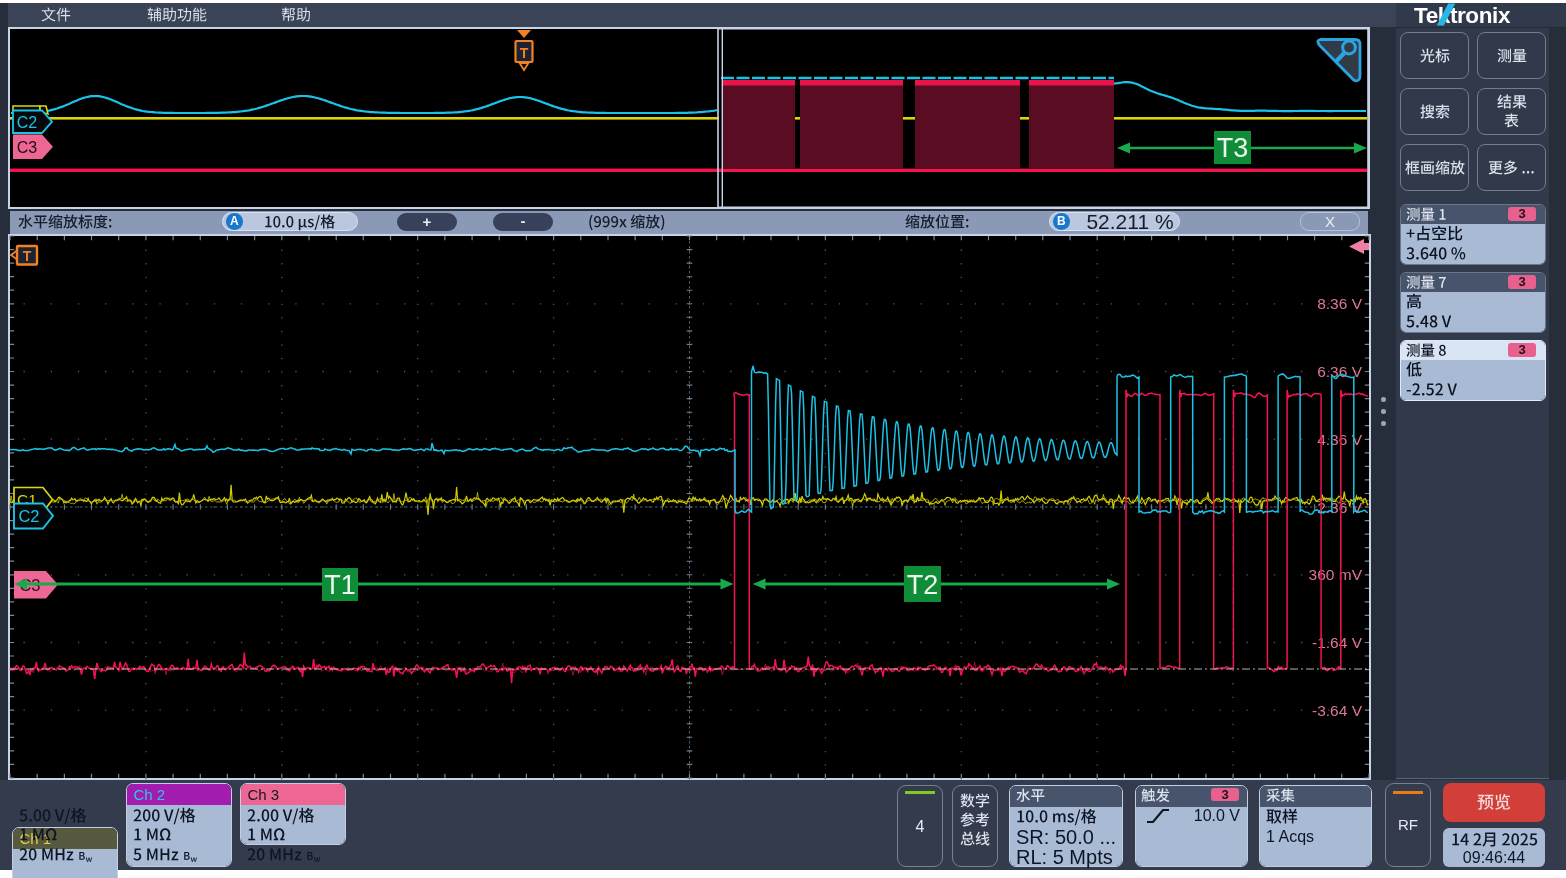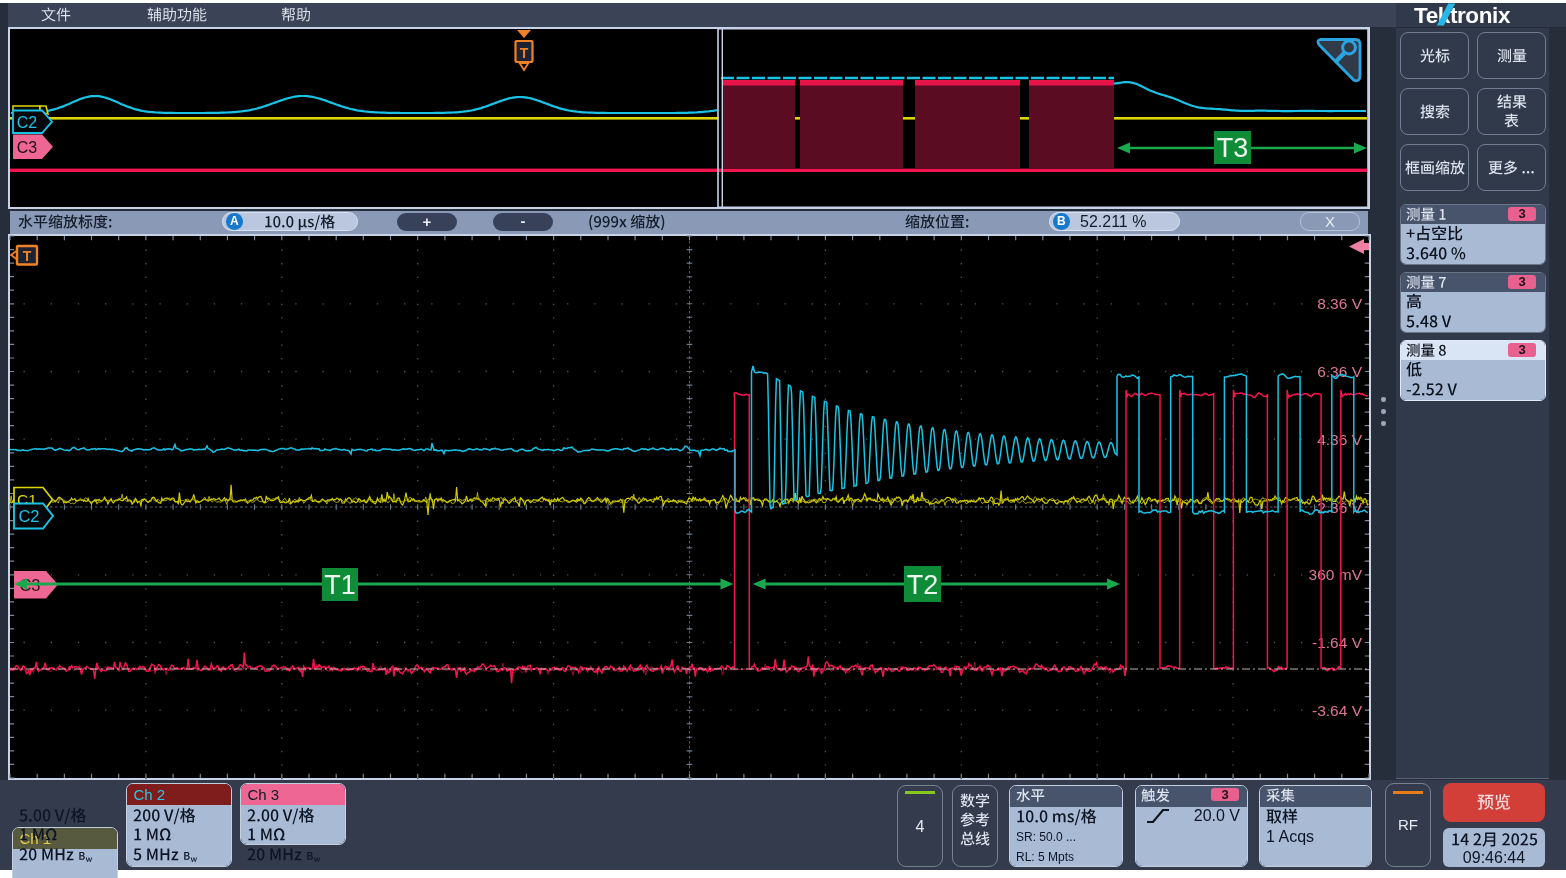--- a/index.html
+++ b/index.html
@@ -112,21 +112,21 @@
   </svg>
 <svg style="position:absolute;left:905px;top:210.7px" width="64.5" height="21.0" viewBox="0 0 64.5 21.0" fill="#141d2c">
     <path transform="translate(0.0,16.2) scale(0.015000,-0.015000)" d="M39 60 61 -30C147 4 256 47 360 89L343 167C231 126 116 84 39 60ZM468 611C443 509 389 380 319 298V327L187 298C251 383 313 485 364 584L291 628C276 593 258 557 239 523L147 515C202 600 256 705 296 806L212 843C176 724 109 596 89 563C68 529 51 507 32 502C43 479 57 437 62 419C76 426 99 431 193 442C158 384 127 338 112 320C83 284 62 259 41 255C51 234 64 193 68 177C87 189 120 201 321 252L319 290C333 274 353 247 363 230C382 251 401 275 418 301V-83H497V447C518 495 536 544 550 591ZM567 403V-82H647V-39H844V-77H928V403H759L783 491H942V568H554V491H691C686 462 680 431 674 403ZM585 822C597 801 610 774 621 750H369V578H455V671H865V592H955V750H718C705 780 685 819 666 849ZM647 148H844V36H647ZM647 223V327H844V223Z"></path>
     <path transform="translate(15.0,16.2) scale(0.015000,-0.015000)" d="M200 825C218 782 239 724 248 687L335 714C325 749 303 804 283 847ZM603 845C575 676 524 513 444 408L445 440C446 452 446 480 446 480H241V598H485V686H42V598H151V396C151 260 137 108 20 -20C44 -36 74 -61 90 -81C221 59 241 230 241 394H355C350 136 343 44 328 22C320 11 312 8 298 8C282 8 249 8 212 12C225 -12 234 -49 236 -75C278 -77 319 -77 344 -73C372 -69 390 -61 407 -36C432 -2 438 104 444 393C465 374 496 342 509 325C533 356 555 392 575 431C597 340 626 257 662 184C606 104 531 42 432 -4C450 -23 477 -66 486 -87C580 -38 654 23 713 98C765 22 829 -38 911 -81C925 -55 955 -18 976 1C890 41 823 103 770 183C829 289 867 417 892 572H966V660H662C677 715 689 771 700 829ZM634 572H798C781 459 755 362 717 279C678 364 651 460 632 564Z"></path>
     <path transform="translate(30.0,16.2) scale(0.015000,-0.015000)" d="M366 668V576H917V668ZM429 509C458 372 485 191 493 86L587 113C576 215 546 392 515 528ZM562 832C581 782 601 715 609 673L703 700C693 742 671 805 652 855ZM326 48V-43H955V48H765C800 178 840 365 866 518L767 534C751 386 713 181 676 48ZM274 840C220 692 130 546 34 451C51 429 78 378 87 355C115 385 143 419 170 455V-83H265V604C303 671 336 743 363 813Z"></path>
     <path transform="translate(45.0,16.2) scale(0.015000,-0.015000)" d="M657 742H802V666H657ZM428 742H570V666H428ZM202 742H341V666H202ZM181 427V13H54V-56H949V13H817V427H509L520 478H923V549H534L542 600H898V807H112V600H445L439 549H67V478H429L420 427ZM270 13V64H724V13ZM270 267H724V218H270ZM270 319V367H724V319ZM270 167H724V116H270Z"></path>
     <path transform="translate(60.0,16.2) scale(0.015000,-0.015000)" d="M149 380C193 380 227 413 227 460C227 508 193 542 149 542C106 542 72 508 72 460C72 413 106 380 149 380ZM149 -14C193 -14 227 21 227 68C227 115 193 149 149 149C106 149 72 115 72 68C72 21 106 -14 149 -14Z"></path>
   </svg>
 <div class="abs" style="left:1049px;top:211.5px;width:131px;height:19.5px;background:#bac7de;border-radius:10px;border:1px solid #d8e2f0"></div>
 <div class="abs" style="left:1053px;top:213px;width:16.5px;height:16.5px;background:#1878cc;border-radius:50%;color:#fff;font-size:12px;font-weight:bold;text-align:center;line-height:16.5px">B</div>
-<div class="abs" style="left:1080px;top:212px;width:100px;color:#141d2c;font-size:16px;line-height:19px">52.211 %</div>
+<div class="abs" style="left:1080px;top:212px;width:100px;text-align:center;color:#141d2c;font-size:21px;line-height:19px">52.211 %</div>
 <div class="abs" style="left:1300px;top:211.5px;width:60px;height:19.5px;border:1px solid #b6c2d6;border-radius:9px;color:#e8edf5;font-size:15px;text-align:center;line-height:18px">X</div>
 <svg class="abs" style="left:8px;top:234px" width="1363" height="546" viewBox="8 234 1363 546">
     <rect x="9" y="235" width="1361" height="544" fill="#000" stroke="#c7d3e7" stroke-width="2"></rect>
     <path d="M23.5 303.8h1.3M50.7 303.8h1.3M77.9 303.8h1.3M105.0 303.8h1.3M132.2 303.8h1.3M159.4 303.8h1.3M186.6 303.8h1.3M213.8 303.8h1.3M240.9 303.8h1.3M268.1 303.8h1.3M295.3 303.8h1.3M322.5 303.8h1.3M349.7 303.8h1.3M376.8 303.8h1.3M404.0 303.8h1.3M431.2 303.8h1.3M458.4 303.8h1.3M485.6 303.8h1.3M512.7 303.8h1.3M539.9 303.8h1.3M567.1 303.8h1.3M594.3 303.8h1.3M621.5 303.8h1.3M648.6 303.8h1.3M675.8 303.8h1.3M703.0 303.8h1.3M730.2 303.8h1.3M757.4 303.8h1.3M784.5 303.8h1.3M811.7 303.8h1.3M838.9 303.8h1.3M866.1 303.8h1.3M893.3 303.8h1.3M920.4 303.8h1.3M947.6 303.8h1.3M974.8 303.8h1.3M1002.0 303.8h1.3M1029.2 303.8h1.3M1056.3 303.8h1.3M1083.5 303.8h1.3M1110.7 303.8h1.3M1137.9 303.8h1.3M1165.1 303.8h1.3M1192.2 303.8h1.3M1219.4 303.8h1.3M1246.6 303.8h1.3M1273.8 303.8h1.3M1301.0 303.8h1.3M1328.1 303.8h1.3M1355.3 303.8h1.3M23.5 371.5h1.3M50.7 371.5h1.3M77.9 371.5h1.3M105.0 371.5h1.3M132.2 371.5h1.3M159.4 371.5h1.3M186.6 371.5h1.3M213.8 371.5h1.3M240.9 371.5h1.3M268.1 371.5h1.3M295.3 371.5h1.3M322.5 371.5h1.3M349.7 371.5h1.3M376.8 371.5h1.3M404.0 371.5h1.3M431.2 371.5h1.3M458.4 371.5h1.3M485.6 371.5h1.3M512.7 371.5h1.3M539.9 371.5h1.3M567.1 371.5h1.3M594.3 371.5h1.3M621.5 371.5h1.3M648.6 371.5h1.3M675.8 371.5h1.3M703.0 371.5h1.3M730.2 371.5h1.3M757.4 371.5h1.3M784.5 371.5h1.3M811.7 371.5h1.3M838.9 371.5h1.3M866.1 371.5h1.3M893.3 371.5h1.3M920.4 371.5h1.3M947.6 371.5h1.3M974.8 371.5h1.3M1002.0 371.5h1.3M1029.2 371.5h1.3M1056.3 371.5h1.3M1083.5 371.5h1.3M1110.7 371.5h1.3M1137.9 371.5h1.3M1165.1 371.5h1.3M1192.2 371.5h1.3M1219.4 371.5h1.3M1246.6 371.5h1.3M1273.8 371.5h1.3M1301.0 371.5h1.3M1328.1 371.5h1.3M1355.3 371.5h1.3M23.5 439.2h1.3M50.7 439.2h1.3M77.9 439.2h1.3M105.0 439.2h1.3M132.2 439.2h1.3M159.4 439.2h1.3M186.6 439.2h1.3M213.8 439.2h1.3M240.9 439.2h1.3M268.1 439.2h1.3M295.3 439.2h1.3M322.5 439.2h1.3M349.7 439.2h1.3M376.8 439.2h1.3M404.0 439.2h1.3M431.2 439.2h1.3M458.4 439.2h1.3M485.6 439.2h1.3M512.7 439.2h1.3M539.9 439.2h1.3M567.1 439.2h1.3M594.3 439.2h1.3M621.5 439.2h1.3M648.6 439.2h1.3M675.8 439.2h1.3M703.0 439.2h1.3M730.2 439.2h1.3M757.4 439.2h1.3M784.5 439.2h1.3M811.7 439.2h1.3M838.9 439.2h1.3M866.1 439.2h1.3M893.3 439.2h1.3M920.4 439.2h1.3M947.6 439.2h1.3M974.8 439.2h1.3M1002.0 439.2h1.3M1029.2 439.2h1.3M1056.3 439.2h1.3M1083.5 439.2h1.3M1110.7 439.2h1.3M1137.9 439.2h1.3M1165.1 439.2h1.3M1192.2 439.2h1.3M1219.4 439.2h1.3M1246.6 439.2h1.3M1273.8 439.2h1.3M1301.0 439.2h1.3M1328.1 439.2h1.3M1355.3 439.2h1.3M23.5 507.0h1.3M50.7 507.0h1.3M77.9 507.0h1.3M105.0 507.0h1.3M132.2 507.0h1.3M159.4 507.0h1.3M186.6 507.0h1.3M213.8 507.0h1.3M240.9 507.0h1.3M268.1 507.0h1.3M295.3 507.0h1.3M322.5 507.0h1.3M349.7 507.0h1.3M376.8 507.0h1.3M404.0 507.0h1.3M431.2 507.0h1.3M458.4 507.0h1.3M485.6 507.0h1.3M512.7 507.0h1.3M539.9 507.0h1.3M567.1 507.0h1.3M594.3 507.0h1.3M621.5 507.0h1.3M648.6 507.0h1.3M675.8 507.0h1.3M703.0 507.0h1.3M730.2 507.0h1.3M757.4 507.0h1.3M784.5 507.0h1.3M811.7 507.0h1.3M838.9 507.0h1.3M866.1 507.0h1.3M893.3 507.0h1.3M920.4 507.0h1.3M947.6 507.0h1.3M974.8 507.0h1.3M1002.0 507.0h1.3M1029.2 507.0h1.3M1056.3 507.0h1.3M1083.5 507.0h1.3M1110.7 507.0h1.3M1137.9 507.0h1.3M1165.1 507.0h1.3M1192.2 507.0h1.3M1219.4 507.0h1.3M1246.6 507.0h1.3M1273.8 507.0h1.3M1301.0 507.0h1.3M1328.1 507.0h1.3M1355.3 507.0h1.3M23.5 574.8h1.3M50.7 574.8h1.3M77.9 574.8h1.3M105.0 574.8h1.3M132.2 574.8h1.3M159.4 574.8h1.3M186.6 574.8h1.3M213.8 574.8h1.3M240.9 574.8h1.3M268.1 574.8h1.3M295.3 574.8h1.3M322.5 574.8h1.3M349.7 574.8h1.3M376.8 574.8h1.3M404.0 574.8h1.3M431.2 574.8h1.3M458.4 574.8h1.3M485.6 574.8h1.3M512.7 574.8h1.3M539.9 574.8h1.3M567.1 574.8h1.3M594.3 574.8h1.3M621.5 574.8h1.3M648.6 574.8h1.3M675.8 574.8h1.3M703.0 574.8h1.3M730.2 574.8h1.3M757.4 574.8h1.3M784.5 574.8h1.3M811.7 574.8h1.3M838.9 574.8h1.3M866.1 574.8h1.3M893.3 574.8h1.3M920.4 574.8h1.3M947.6 574.8h1.3M974.8 574.8h1.3M1002.0 574.8h1.3M1029.2 574.8h1.3M1056.3 574.8h1.3M1083.5 574.8h1.3M1110.7 574.8h1.3M1137.9 574.8h1.3M1165.1 574.8h1.3M1192.2 574.8h1.3M1219.4 574.8h1.3M1246.6 574.8h1.3M1273.8 574.8h1.3M1301.0 574.8h1.3M1328.1 574.8h1.3M1355.3 574.8h1.3M23.5 642.5h1.3M50.7 642.5h1.3M77.9 642.5h1.3M105.0 642.5h1.3M132.2 642.5h1.3M159.4 642.5h1.3M186.6 642.5h1.3M213.8 642.5h1.3M240.9 642.5h1.3M268.1 642.5h1.3M295.3 642.5h1.3M322.5 642.5h1.3M349.7 642.5h1.3M376.8 642.5h1.3M404.0 642.5h1.3M431.2 642.5h1.3M458.4 642.5h1.3M485.6 642.5h1.3M512.7 642.5h1.3M539.9 642.5h1.3M567.1 642.5h1.3M594.3 642.5h1.3M621.5 642.5h1.3M648.6 642.5h1.3M675.8 642.5h1.3M703.0 642.5h1.3M730.2 642.5h1.3M757.4 642.5h1.3M784.5 642.5h1.3M811.7 642.5h1.3M838.9 642.5h1.3M866.1 642.5h1.3M893.3 642.5h1.3M920.4 642.5h1.3M947.6 642.5h1.3M974.8 642.5h1.3M1002.0 642.5h1.3M1029.2 642.5h1.3M1056.3 642.5h1.3M1083.5 642.5h1.3M1110.7 642.5h1.3M1137.9 642.5h1.3M1165.1 642.5h1.3M1192.2 642.5h1.3M1219.4 642.5h1.3M1246.6 642.5h1.3M1273.8 642.5h1.3M1301.0 642.5h1.3M1328.1 642.5h1.3M1355.3 642.5h1.3M23.5 710.2h1.3M50.7 710.2h1.3M77.9 710.2h1.3M105.0 710.2h1.3M132.2 710.2h1.3M159.4 710.2h1.3M186.6 710.2h1.3M213.8 710.2h1.3M240.9 710.2h1.3M268.1 710.2h1.3M295.3 710.2h1.3M322.5 710.2h1.3M349.7 710.2h1.3M376.8 710.2h1.3M404.0 710.2h1.3M431.2 710.2h1.3M458.4 710.2h1.3M485.6 710.2h1.3M512.7 710.2h1.3M539.9 710.2h1.3M567.1 710.2h1.3M594.3 710.2h1.3M621.5 710.2h1.3M648.6 710.2h1.3M675.8 710.2h1.3M703.0 710.2h1.3M730.2 710.2h1.3M757.4 710.2h1.3M784.5 710.2h1.3M811.7 710.2h1.3M838.9 710.2h1.3M866.1 710.2h1.3M893.3 710.2h1.3M920.4 710.2h1.3M947.6 710.2h1.3M974.8 710.2h1.3M1002.0 710.2h1.3M1029.2 710.2h1.3M1056.3 710.2h1.3M1083.5 710.2h1.3M1110.7 710.2h1.3M1137.9 710.2h1.3M1165.1 710.2h1.3M1192.2 710.2h1.3M1219.4 710.2h1.3M1246.6 710.2h1.3M1273.8 710.2h1.3M1301.0 710.2h1.3M1328.1 710.2h1.3M1355.3 710.2h1.3" stroke="#4a5764" stroke-width="1.3" fill="none"></path>
     <path d="M145.9 249.6v1.3M145.9 263.1v1.3M145.9 276.7v1.3M145.9 290.2v1.3M145.9 303.8v1.3M145.9 317.3v1.3M145.9 330.9v1.3M145.9 344.4v1.3M145.9 358.0v1.3M145.9 371.5v1.3M145.9 385.1v1.3M145.9 398.6v1.3M145.9 412.2v1.3M145.9 425.7v1.3M145.9 439.3v1.3M145.9 452.8v1.3M145.9 466.4v1.3M145.9 479.9v1.3M145.9 493.5v1.3M145.9 507.0v1.3M145.9 520.6v1.3M145.9 534.1v1.3M145.9 547.7v1.3M145.9 561.2v1.3M145.9 574.8v1.3M145.9 588.3v1.3M145.9 601.8v1.3M145.9 615.4v1.3M145.9 628.9v1.3M145.9 642.5v1.3M145.9 656.0v1.3M145.9 669.6v1.3M145.9 683.1v1.3M145.9 696.7v1.3M145.9 710.2v1.3M145.9 723.8v1.3M145.9 737.3v1.3M145.9 750.9v1.3M145.9 764.4v1.3M145.9 778.0v1.3M281.8 249.6v1.3M281.8 263.1v1.3M281.8 276.7v1.3M281.8 290.2v1.3M281.8 303.8v1.3M281.8 317.3v1.3M281.8 330.9v1.3M281.8 344.4v1.3M281.8 358.0v1.3M281.8 371.5v1.3M281.8 385.1v1.3M281.8 398.6v1.3M281.8 412.2v1.3M281.8 425.7v1.3M281.8 439.3v1.3M281.8 452.8v1.3M281.8 466.4v1.3M281.8 479.9v1.3M281.8 493.5v1.3M281.8 507.0v1.3M281.8 520.6v1.3M281.8 534.1v1.3M281.8 547.7v1.3M281.8 561.2v1.3M281.8 574.8v1.3M281.8 588.3v1.3M281.8 601.8v1.3M281.8 615.4v1.3M281.8 628.9v1.3M281.8 642.5v1.3M281.8 656.0v1.3M281.8 669.6v1.3M281.8 683.1v1.3M281.8 696.7v1.3M281.8 710.2v1.3M281.8 723.8v1.3M281.8 737.3v1.3M281.8 750.9v1.3M281.8 764.4v1.3M281.8 778.0v1.3M417.7 249.6v1.3M417.7 263.1v1.3M417.7 276.7v1.3M417.7 290.2v1.3M417.7 303.8v1.3M417.7 317.3v1.3M417.7 330.9v1.3M417.7 344.4v1.3M417.7 358.0v1.3M417.7 371.5v1.3M417.7 385.1v1.3M417.7 398.6v1.3M417.7 412.2v1.3M417.7 425.7v1.3M417.7 439.3v1.3M417.7 452.8v1.3M417.7 466.4v1.3M417.7 479.9v1.3M417.7 493.5v1.3M417.7 507.0v1.3M417.7 520.6v1.3M417.7 534.1v1.3M417.7 547.7v1.3M417.7 561.2v1.3M417.7 574.8v1.3M417.7 588.3v1.3M417.7 601.8v1.3M417.7 615.4v1.3M417.7 628.9v1.3M417.7 642.5v1.3M417.7 656.0v1.3M417.7 669.6v1.3M417.7 683.1v1.3M417.7 696.7v1.3M417.7 710.2v1.3M417.7 723.8v1.3M417.7 737.3v1.3M417.7 750.9v1.3M417.7 764.4v1.3M417.7 778.0v1.3M553.6 249.6v1.3M553.6 263.1v1.3M553.6 276.7v1.3M553.6 290.2v1.3M553.6 303.8v1.3M553.6 317.3v1.3M553.6 330.9v1.3M553.6 344.4v1.3M553.6 358.0v1.3M553.6 371.5v1.3M553.6 385.1v1.3M553.6 398.6v1.3M553.6 412.2v1.3M553.6 425.7v1.3M553.6 439.3v1.3M553.6 452.8v1.3M553.6 466.4v1.3M553.6 479.9v1.3M553.6 493.5v1.3M553.6 507.0v1.3M553.6 520.6v1.3M553.6 534.1v1.3M553.6 547.7v1.3M553.6 561.2v1.3M553.6 574.8v1.3M553.6 588.3v1.3M553.6 601.8v1.3M553.6 615.4v1.3M553.6 628.9v1.3M553.6 642.5v1.3M553.6 656.0v1.3M553.6 669.6v1.3M553.6 683.1v1.3M553.6 696.7v1.3M553.6 710.2v1.3M553.6 723.8v1.3M553.6 737.3v1.3M553.6 750.9v1.3M553.6 764.4v1.3M553.6 778.0v1.3M689.5 249.6v1.3M689.5 263.1v1.3M689.5 276.7v1.3M689.5 290.2v1.3M689.5 303.8v1.3M689.5 317.3v1.3M689.5 330.9v1.3M689.5 344.4v1.3M689.5 358.0v1.3M689.5 371.5v1.3M689.5 385.1v1.3M689.5 398.6v1.3M689.5 412.2v1.3M689.5 425.7v1.3M689.5 439.3v1.3M689.5 452.8v1.3M689.5 466.4v1.3M689.5 479.9v1.3M689.5 493.5v1.3M689.5 507.0v1.3M689.5 520.6v1.3M689.5 534.1v1.3M689.5 547.7v1.3M689.5 561.2v1.3M689.5 574.8v1.3M689.5 588.3v1.3M689.5 601.8v1.3M689.5 615.4v1.3M689.5 628.9v1.3M689.5 642.5v1.3M689.5 656.0v1.3M689.5 669.6v1.3M689.5 683.1v1.3M689.5 696.7v1.3M689.5 710.2v1.3M689.5 723.8v1.3M689.5 737.3v1.3M689.5 750.9v1.3M689.5 764.4v1.3M689.5 778.0v1.3M825.4 249.6v1.3M825.4 263.1v1.3M825.4 276.7v1.3M825.4 290.2v1.3M825.4 303.8v1.3M825.4 317.3v1.3M825.4 330.9v1.3M825.4 344.4v1.3M825.4 358.0v1.3M825.4 371.5v1.3M825.4 385.1v1.3M825.4 398.6v1.3M825.4 412.2v1.3M825.4 425.7v1.3M825.4 439.3v1.3M825.4 452.8v1.3M825.4 466.4v1.3M825.4 479.9v1.3M825.4 493.5v1.3M825.4 507.0v1.3M825.4 520.6v1.3M825.4 534.1v1.3M825.4 547.7v1.3M825.4 561.2v1.3M825.4 574.8v1.3M825.4 588.3v1.3M825.4 601.8v1.3M825.4 615.4v1.3M825.4 628.9v1.3M825.4 642.5v1.3M825.4 656.0v1.3M825.4 669.6v1.3M825.4 683.1v1.3M825.4 696.7v1.3M825.4 710.2v1.3M825.4 723.8v1.3M825.4 737.3v1.3M825.4 750.9v1.3M825.4 764.4v1.3M825.4 778.0v1.3M961.3 249.6v1.3M961.3 263.1v1.3M961.3 276.7v1.3M961.3 290.2v1.3M961.3 303.8v1.3M961.3 317.3v1.3M961.3 330.9v1.3M961.3 344.4v1.3M961.3 358.0v1.3M961.3 371.5v1.3M961.3 385.1v1.3M961.3 398.6v1.3M961.3 412.2v1.3M961.3 425.7v1.3M961.3 439.3v1.3M961.3 452.8v1.3M961.3 466.4v1.3M961.3 479.9v1.3M961.3 493.5v1.3M961.3 507.0v1.3M961.3 520.6v1.3M961.3 534.1v1.3M961.3 547.7v1.3M961.3 561.2v1.3M961.3 574.8v1.3M961.3 588.3v1.3M961.3 601.8v1.3M961.3 615.4v1.3M961.3 628.9v1.3M961.3 642.5v1.3M961.3 656.0v1.3M961.3 669.6v1.3M961.3 683.1v1.3M961.3 696.7v1.3M961.3 710.2v1.3M961.3 723.8v1.3M961.3 737.3v1.3M961.3 750.9v1.3M961.3 764.4v1.3M961.3 778.0v1.3M1097.2 249.6v1.3M1097.2 263.1v1.3M1097.2 276.7v1.3M1097.2 290.2v1.3M1097.2 303.8v1.3M1097.2 317.3v1.3M1097.2 330.9v1.3M1097.2 344.4v1.3M1097.2 358.0v1.3M1097.2 371.5v1.3M1097.2 385.1v1.3M1097.2 398.6v1.3M1097.2 412.2v1.3M1097.2 425.7v1.3M1097.2 439.3v1.3M1097.2 452.8v1.3M1097.2 466.4v1.3M1097.2 479.9v1.3M1097.2 493.5v1.3M1097.2 507.0v1.3M1097.2 520.6v1.3M1097.2 534.1v1.3M1097.2 547.7v1.3M1097.2 561.2v1.3M1097.2 574.8v1.3M1097.2 588.3v1.3M1097.2 601.8v1.3M1097.2 615.4v1.3M1097.2 628.9v1.3M1097.2 642.5v1.3M1097.2 656.0v1.3M1097.2 669.6v1.3M1097.2 683.1v1.3M1097.2 696.7v1.3M1097.2 710.2v1.3M1097.2 723.8v1.3M1097.2 737.3v1.3M1097.2 750.9v1.3M1097.2 764.4v1.3M1097.2 778.0v1.3M1233.1 249.6v1.3M1233.1 263.1v1.3M1233.1 276.7v1.3M1233.1 290.2v1.3M1233.1 303.8v1.3M1233.1 317.3v1.3M1233.1 330.9v1.3M1233.1 344.4v1.3M1233.1 358.0v1.3M1233.1 371.5v1.3M1233.1 385.1v1.3M1233.1 398.6v1.3M1233.1 412.2v1.3M1233.1 425.7v1.3M1233.1 439.3v1.3M1233.1 452.8v1.3M1233.1 466.4v1.3M1233.1 479.9v1.3M1233.1 493.5v1.3M1233.1 507.0v1.3M1233.1 520.6v1.3M1233.1 534.1v1.3M1233.1 547.7v1.3M1233.1 561.2v1.3M1233.1 574.8v1.3M1233.1 588.3v1.3M1233.1 601.8v1.3M1233.1 615.4v1.3M1233.1 628.9v1.3M1233.1 642.5v1.3M1233.1 656.0v1.3M1233.1 669.6v1.3M1233.1 683.1v1.3M1233.1 696.7v1.3M1233.1 710.2v1.3M1233.1 723.8v1.3M1233.1 737.3v1.3M1233.1 750.9v1.3M1233.1 764.4v1.3M1233.1 778.0v1.3" stroke="#4a5764" stroke-width="1.3" fill="none"></path>
     <line x1="689.5" y1="236" x2="689.5" y2="778" stroke="#4e5c6a" stroke-width="1" stroke-dasharray="2.5 2.5"></line>
     <line x1="10" y1="507" x2="1369" y2="507" stroke="#4e5c6a" stroke-width="1" stroke-dasharray="2.5 2.5"></line>
     <path d="M686.7 236.0h5.6M686.7 249.6h5.6M686.7 263.1h5.6M686.7 276.7h5.6M686.7 290.2h5.6M686.7 303.8h5.6M686.7 317.3h5.6M686.7 330.9h5.6M686.7 344.4h5.6M686.7 358.0h5.6M686.7 371.5h5.6M686.7 385.1h5.6M686.7 398.6h5.6M686.7 412.2h5.6M686.7 425.7h5.6M686.7 439.3h5.6M686.7 452.8h5.6M686.7 466.4h5.6M686.7 479.9h5.6M686.7 493.5h5.6M686.7 507.0h5.6M686.7 520.6h5.6M686.7 534.1h5.6M686.7 547.7h5.6M686.7 561.2h5.6M686.7 574.8h5.6M686.7 588.3h5.6M686.7 601.8h5.6M686.7 615.4h5.6M686.7 628.9h5.6M686.7 642.5h5.6M686.7 656.0h5.6M686.7 669.6h5.6M686.7 683.1h5.6M686.7 696.7h5.6M686.7 710.2h5.6M686.7 723.8h5.6M686.7 737.3h5.6M686.7 750.9h5.6M686.7 764.4h5.6M686.7 778.0h5.6" stroke="#6e7e8c" stroke-width="1.1" fill="none"></path>
     <path d="M10.0 504.2v5.6M37.2 504.2v5.6M64.4 504.2v5.6M91.5 504.2v5.6M118.7 504.2v5.6M145.9 504.2v5.6M173.1 504.2v5.6M200.3 504.2v5.6M227.4 504.2v5.6M254.6 504.2v5.6M281.8 504.2v5.6M309.0 504.2v5.6M336.2 504.2v5.6M363.3 504.2v5.6M390.5 504.2v5.6M417.7 504.2v5.6M444.9 504.2v5.6M472.1 504.2v5.6M499.2 504.2v5.6M526.4 504.2v5.6M553.6 504.2v5.6M580.8 504.2v5.6M608.0 504.2v5.6M635.1 504.2v5.6M662.3 504.2v5.6M689.5 504.2v5.6M716.7 504.2v5.6M743.9 504.2v5.6M771.0 504.2v5.6M798.2 504.2v5.6M825.4 504.2v5.6M852.6 504.2v5.6M879.8 504.2v5.6M906.9 504.2v5.6M934.1 504.2v5.6M961.3 504.2v5.6M988.5 504.2v5.6M1015.7 504.2v5.6M1042.8 504.2v5.6M1070.0 504.2v5.6M1097.2 504.2v5.6M1124.4 504.2v5.6M1151.6 504.2v5.6M1178.7 504.2v5.6M1205.9 504.2v5.6M1233.1 504.2v5.6M1260.3 504.2v5.6M1287.5 504.2v5.6M1314.6 504.2v5.6M1341.8 504.2v5.6" stroke="#6e7e8c" stroke-width="1.1" fill="none"></path>
     <path d="M10 236.0h4.2M1364.8 236.0h4.2M10 249.6h4.2M1364.8 249.6h4.2M10 263.1h4.2M1364.8 263.1h4.2M10 276.7h4.2M1364.8 276.7h4.2M10 290.2h4.2M1364.8 290.2h4.2M10 303.8h4.2M1364.8 303.8h4.2M10 317.3h4.2M1364.8 317.3h4.2M10 330.9h4.2M1364.8 330.9h4.2M10 344.4h4.2M1364.8 344.4h4.2M10 358.0h4.2M1364.8 358.0h4.2M10 371.5h4.2M1364.8 371.5h4.2M10 385.1h4.2M1364.8 385.1h4.2M10 398.6h4.2M1364.8 398.6h4.2M10 412.2h4.2M1364.8 412.2h4.2M10 425.7h4.2M1364.8 425.7h4.2M10 439.3h4.2M1364.8 439.3h4.2M10 452.8h4.2M1364.8 452.8h4.2M10 466.4h4.2M1364.8 466.4h4.2M10 479.9h4.2M1364.8 479.9h4.2M10 493.5h4.2M1364.8 493.5h4.2M10 507.0h4.2M1364.8 507.0h4.2M10 520.6h4.2M1364.8 520.6h4.2M10 534.1h4.2M1364.8 534.1h4.2M10 547.7h4.2M1364.8 547.7h4.2M10 561.2h4.2M1364.8 561.2h4.2M10 574.8h4.2M1364.8 574.8h4.2M10 588.3h4.2M1364.8 588.3h4.2M10 601.8h4.2M1364.8 601.8h4.2M10 615.4h4.2M1364.8 615.4h4.2M10 628.9h4.2M1364.8 628.9h4.2M10 642.5h4.2M1364.8 642.5h4.2M10 656.0h4.2M1364.8 656.0h4.2M10 669.6h4.2M1364.8 669.6h4.2M10 683.1h4.2M1364.8 683.1h4.2M10 696.7h4.2M1364.8 696.7h4.2M10 710.2h4.2M1364.8 710.2h4.2M10 723.8h4.2M1364.8 723.8h4.2M10 737.3h4.2M1364.8 737.3h4.2M10 750.9h4.2M1364.8 750.9h4.2M10 764.4h4.2M1364.8 764.4h4.2M10 778.0h4.2M1364.8 778.0h4.2M10.0 236v4.2M10.0 773.8v4.2M37.2 236v4.2M37.2 773.8v4.2M64.4 236v4.2M64.4 773.8v4.2M91.5 236v4.2M91.5 773.8v4.2M118.7 236v4.2M118.7 773.8v4.2M145.9 236v4.2M145.9 773.8v4.2M173.1 236v4.2M173.1 773.8v4.2M200.3 236v4.2M200.3 773.8v4.2M227.4 236v4.2M227.4 773.8v4.2M254.6 236v4.2M254.6 773.8v4.2M281.8 236v4.2M281.8 773.8v4.2M309.0 236v4.2M309.0 773.8v4.2M336.2 236v4.2M336.2 773.8v4.2M363.3 236v4.2M363.3 773.8v4.2M390.5 236v4.2M390.5 773.8v4.2M417.7 236v4.2M417.7 773.8v4.2M444.9 236v4.2M444.9 773.8v4.2M472.1 236v4.2M472.1 773.8v4.2M499.2 236v4.2M499.2 773.8v4.2M526.4 236v4.2M526.4 773.8v4.2M553.6 236v4.2M553.6 773.8v4.2M580.8 236v4.2M580.8 773.8v4.2M608.0 236v4.2M608.0 773.8v4.2M635.1 236v4.2M635.1 773.8v4.2M662.3 236v4.2M662.3 773.8v4.2M689.5 236v4.2M689.5 773.8v4.2M716.7 236v4.2M716.7 773.8v4.2M743.9 236v4.2M743.9 773.8v4.2M771.0 236v4.2M771.0 773.8v4.2M798.2 236v4.2M798.2 773.8v4.2M825.4 236v4.2M825.4 773.8v4.2M852.6 236v4.2M852.6 773.8v4.2M879.8 236v4.2M879.8 773.8v4.2M906.9 236v4.2M906.9 773.8v4.2M934.1 236v4.2M934.1 773.8v4.2M961.3 236v4.2M961.3 773.8v4.2M988.5 236v4.2M988.5 773.8v4.2M1015.7 236v4.2M1015.7 773.8v4.2M1042.8 236v4.2M1042.8 773.8v4.2M1070.0 236v4.2M1070.0 773.8v4.2M1097.2 236v4.2M1097.2 773.8v4.2M1124.4 236v4.2M1124.4 773.8v4.2M1151.6 236v4.2M1151.6 773.8v4.2M1178.7 236v4.2M1178.7 773.8v4.2M1205.9 236v4.2M1205.9 773.8v4.2M1233.1 236v4.2M1233.1 773.8v4.2M1260.3 236v4.2M1260.3 773.8v4.2M1287.5 236v4.2M1287.5 773.8v4.2M1314.6 236v4.2M1314.6 773.8v4.2M1341.8 236v4.2M1341.8 773.8v4.2M1369.0 236v4.2M1369.0 773.8v4.2" stroke="#7b8794" stroke-width="1.2" fill="none"></path>
@@ -293,21 +293,21 @@
 <svg style="position:absolute;left:18.5px;top:842.5px" width="75" height="22.4" viewBox="0 0 75 22.4" fill="#0e1524">
     <path transform="translate(0.00,17.3) scale(0.016000,-0.016000)" d="M44 0H520V99H335C299 99 253 95 215 91C371 240 485 387 485 529C485 662 398 750 263 750C166 750 101 709 38 640L103 576C143 622 191 657 248 657C331 657 372 603 372 523C372 402 261 259 44 67Z"></path>
     <path transform="translate(9.12,17.3) scale(0.016000,-0.016000)" d="M286 -14C429 -14 523 115 523 371C523 625 429 750 286 750C141 750 47 626 47 371C47 115 141 -14 286 -14ZM286 78C211 78 158 159 158 371C158 582 211 659 286 659C360 659 413 582 413 371C413 159 360 78 286 78Z"></path>
     <path transform="translate(21.84,17.3) scale(0.016000,-0.016000)" d="M97 0H202V364C202 430 193 525 186 592H190L249 422L378 71H450L578 422L637 592H642C635 525 626 430 626 364V0H734V737H599L467 364C451 316 436 265 419 216H414C398 265 382 316 365 364L231 737H97Z"></path>
     <path transform="translate(35.12,17.3) scale(0.016000,-0.016000)" d="M97 0H213V335H528V0H644V737H528V436H213V737H97Z"></path>
     <path transform="translate(46.98,17.3) scale(0.016000,-0.016000)" d="M37 0H463V92H182L453 489V551H67V458H308L37 62Z"></path>
     <path transform="translate(59.33,16.8) scale(0.010500,-0.010500)" d="M97 0H343C507 0 625 70 625 216C625 316 564 374 480 391V396C547 418 585 485 585 556C585 688 476 737 326 737H97ZM213 429V646H315C419 646 471 616 471 540C471 471 424 429 312 429ZM213 91V341H330C447 341 511 304 511 222C511 132 445 91 330 91Z"></path>
     <path transform="translate(66.64,18.8) scale(0.008000,-0.008000)" d="M175 0H309L377 271C390 323 400 374 411 431H416C428 374 438 324 451 272L521 0H659L802 551H693L622 253C610 199 601 149 591 96H586C573 149 562 199 549 253L470 551H364L286 253C273 200 262 149 251 96H246C236 149 227 199 216 253L143 551H27Z"></path>
   </svg>
 <div class="badge" style="left:125.5px;top:783px;width:106px;height:84px">
-    <div class="bhead" style="background:#7f1d1d;color:#2ac8e8">Ch 2</div>
+    <div class="bhead" style="background:#a21caf;color:#2ac8e8">Ch 2</div>
     <div class="bbody"></div>
   </div>
 <svg style="position:absolute;left:132.5px;top:803.5px" width="62.7" height="22.4" viewBox="0 0 62.7 22.4" fill="#0e1524">
     <path transform="translate(0.0,17.28) scale(0.016000,-0.016000)" d="M44 0H520V99H335C299 99 253 95 215 91C371 240 485 387 485 529C485 662 398 750 263 750C166 750 101 709 38 640L103 576C143 622 191 657 248 657C331 657 372 603 372 523C372 402 261 259 44 67Z"></path>
     <path transform="translate(9.12,17.28) scale(0.016000,-0.016000)" d="M286 -14C429 -14 523 115 523 371C523 625 429 750 286 750C141 750 47 626 47 371C47 115 141 -14 286 -14ZM286 78C211 78 158 159 158 371C158 582 211 659 286 659C360 659 413 582 413 371C413 159 360 78 286 78Z"></path>
     <path transform="translate(18.24,17.28) scale(0.016000,-0.016000)" d="M286 -14C429 -14 523 115 523 371C523 625 429 750 286 750C141 750 47 626 47 371C47 115 141 -14 286 -14ZM286 78C211 78 158 159 158 371C158 582 211 659 286 659C360 659 413 582 413 371C413 159 360 78 286 78Z"></path>
     <path transform="translate(30.96,17.28) scale(0.016000,-0.016000)" d="M229 0H366L597 737H478L370 355C345 271 328 199 302 114H297C272 199 255 271 230 355L121 737H-2Z"></path>
     <path transform="translate(40.46,17.28) scale(0.016000,-0.016000)" d="M12 -180H93L369 799H290Z"></path>
     <path transform="translate(46.7,17.28) scale(0.016000,-0.016000)" d="M583 656H779C752 601 716 551 675 506C632 550 599 596 573 641ZM191 844V633H49V545H182C151 415 89 266 25 184C40 161 63 125 71 99C116 159 158 253 191 352V-83H281V402C305 367 330 327 345 300L340 298C358 280 382 245 393 222C416 230 438 239 460 249V-85H548V-45H797V-81H888V257L922 244C935 267 961 305 980 323C886 350 806 395 740 447C808 521 863 609 898 713L839 741L822 737H630C644 764 657 792 668 821L578 845C540 745 476 649 403 579V633H281V844ZM548 37V206H797V37ZM533 286C584 314 632 348 677 387C720 349 770 315 825 286ZM521 570C546 529 577 488 613 448C539 386 453 337 363 306L404 361C387 386 309 479 281 509V545H364L359 541C381 526 417 494 433 477C463 504 493 535 521 570Z"></path>
   </svg>
@@ -378,34 +378,34 @@
 <svg style="position:absolute;left:1016px;top:804.5px" width="80.7" height="22.4" viewBox="0 0 80.7 22.4" fill="#0e1524">
     <path transform="translate(0.0,17.28) scale(0.016000,-0.016000)" d="M85 0H506V95H363V737H276C233 710 184 692 115 680V607H247V95H85Z"></path>
     <path transform="translate(9.12,17.28) scale(0.016000,-0.016000)" d="M286 -14C429 -14 523 115 523 371C523 625 429 750 286 750C141 750 47 626 47 371C47 115 141 -14 286 -14ZM286 78C211 78 158 159 158 371C158 582 211 659 286 659C360 659 413 582 413 371C413 159 360 78 286 78Z"></path>
     <path transform="translate(18.24,17.28) scale(0.016000,-0.016000)" d="M149 -14C193 -14 227 21 227 68C227 115 193 149 149 149C106 149 72 115 72 68C72 21 106 -14 149 -14Z"></path>
     <path transform="translate(23.01,17.28) scale(0.016000,-0.016000)" d="M286 -14C429 -14 523 115 523 371C523 625 429 750 286 750C141 750 47 626 47 371C47 115 141 -14 286 -14ZM286 78C211 78 158 159 158 371C158 582 211 659 286 659C360 659 413 582 413 371C413 159 360 78 286 78Z"></path>
     <path transform="translate(35.73,17.28) scale(0.016000,-0.016000)" d="M87 0H202V390C247 440 288 464 325 464C388 464 417 427 417 332V0H532V390C578 440 619 464 656 464C719 464 747 427 747 332V0H863V346C863 486 809 564 694 564C625 564 570 521 515 463C491 526 446 564 364 564C295 564 241 524 193 473H191L181 551H87Z"></path>
     <path transform="translate(50.82,17.28) scale(0.016000,-0.016000)" d="M236 -14C372 -14 445 62 445 155C445 258 360 292 284 321C223 344 169 362 169 408C169 446 197 476 259 476C303 476 342 456 381 428L434 499C391 534 329 564 256 564C134 564 60 495 60 403C60 310 141 271 214 243C274 220 335 198 335 148C335 106 304 74 239 74C180 74 132 99 84 138L29 63C82 19 160 -14 236 -14Z"></path>
     <path transform="translate(58.5,17.28) scale(0.016000,-0.016000)" d="M12 -180H93L369 799H290Z"></path>
     <path transform="translate(64.74,17.28) scale(0.016000,-0.016000)" d="M583 656H779C752 601 716 551 675 506C632 550 599 596 573 641ZM191 844V633H49V545H182C151 415 89 266 25 184C40 161 63 125 71 99C116 159 158 253 191 352V-83H281V402C305 367 330 327 345 300L340 298C358 280 382 245 393 222C416 230 438 239 460 249V-85H548V-45H797V-81H888V257L922 244C935 267 961 305 980 323C886 350 806 395 740 447C808 521 863 609 898 713L839 741L822 737H630C644 764 657 792 668 821L578 845C540 745 476 649 403 579V633H281V844ZM548 37V206H797V37ZM533 286C584 314 632 348 677 387C720 349 770 315 825 286ZM521 570C546 529 577 488 613 448C539 386 453 337 363 306L404 361C387 386 309 479 281 509V545H364L359 541C381 526 417 494 433 477C463 504 493 535 521 570Z"></path>
   </svg>
-<div class="abs" style="left:1016px;top:828px;color:#0e1524;font-size:12px;line-height:19.5px">SR: 50.0 ...<br>RL: 5 Mpts</div>
+<div class="abs" style="left:1016px;top:828px;color:#0e1524;font-size:20px;line-height:19.5px">SR: 50.0 ...<br>RL: 5 Mpts</div>
 <div class="badge" style="left:1134.5px;top:784.5px;width:113px;height:82px">
     <div class="bhead" style="background:#47546c"></div>
     <div class="bbody"></div>
   </div>
 <svg style="position:absolute;left:1141px;top:784.6px" width="29.0" height="20.3" viewBox="0 0 29.0 20.3" fill="#dfe5f0">
     <path transform="translate(0.0,15.66) scale(0.014500,-0.014500)" d="M249 517V412H178V517ZM318 517H391V412H318ZM175 589C190 617 204 647 217 678H323C312 648 299 616 286 589ZM181 845C151 724 97 605 27 530C47 517 83 488 98 473L100 475V323C100 211 95 62 34 -44C53 -52 89 -73 103 -85C142 -17 161 72 170 160H249V-53H318V160H391V17C391 8 389 5 381 5C374 5 353 5 329 6C340 -15 352 -49 354 -71C394 -71 420 -69 440 -55C461 -42 466 -18 466 15V589H369C391 631 413 679 429 722L374 757L360 753H245C253 777 261 801 267 826ZM249 343V232H176C177 264 178 295 178 323V343ZM318 343H391V232H318ZM662 841V658H508V269H664V71L476 51L492 -40C595 -28 734 -10 870 10C879 -22 887 -52 891 -76L972 -48C959 22 915 134 870 221L795 197C811 164 827 128 841 91L759 82V269H921V658H760V841ZM584 579H672V349H584ZM751 579H841V349H751Z"></path>
     <path transform="translate(14.5,15.66) scale(0.014500,-0.014500)" d="M671 791C712 745 767 681 793 644L870 694C842 731 785 792 744 835ZM140 514C149 526 187 533 246 533H382C317 331 207 173 25 69C48 52 82 15 95 -6C221 68 315 163 384 279C421 215 465 159 516 110C434 57 339 19 239 -4C257 -24 279 -61 289 -86C399 -56 503 -13 592 48C680 -15 785 -59 911 -86C924 -60 950 -21 971 -1C854 20 753 57 669 108C754 185 821 284 862 411L796 441L778 437H460C472 468 482 500 492 533H937V623H516C531 689 543 758 553 832L448 849C438 769 425 694 408 623H244C271 676 299 740 317 802L216 819C198 741 160 662 148 641C135 619 123 605 109 600C119 578 134 533 140 514ZM590 165C529 216 480 276 443 345H729C695 275 647 215 590 165Z"></path>
   </svg>
 <div class="chip" style="left:1211px;top:787.5px;width:28px;height:13.5px;line-height:13.5px">3</div>
 <svg class="abs" style="left:1146px;top:808px" width="24" height="16" viewBox="0 0 24 16">
     <path d="M1 14 H7 L17 2 H23" fill="none" stroke="#10161f" stroke-width="2.2"></path>
   </svg>
-<div class="abs" style="left:1160px;top:807px;width:80px;text-align:right;color:#0e1524;font-size:16px">20.0 V</div>
+<div class="abs" style="left:1160px;top:807px;width:80px;text-align:right;color:#0e1524;font-size:16px">10.0 V</div>
 <div class="badge" style="left:1259px;top:784.5px;width:113px;height:82px">
     <div class="bhead" style="background:#47546c"></div>
     <div class="bbody"></div>
   </div>
 <svg style="position:absolute;left:1266px;top:784.6px" width="29.0" height="20.3" viewBox="0 0 29.0 20.3" fill="#dfe5f0">
     <path transform="translate(0.0,15.66) scale(0.014500,-0.014500)" d="M790 691C756 614 696 509 648 444L726 409C775 471 837 568 886 653ZM137 613C178 555 217 478 230 427L316 464C302 516 260 590 217 646ZM403 651C433 594 459 517 465 469L557 501C550 549 521 623 490 679ZM822 836C643 802 341 779 82 769C92 747 104 706 106 681C369 688 678 712 897 751ZM57 377V284H378C289 180 155 85 29 34C52 14 83 -24 99 -50C223 9 352 111 447 227V-82H547V231C644 116 775 12 900 -48C916 -22 948 17 971 37C845 88 709 183 618 284H944V377H547V466H447V377Z"></path>
     <path transform="translate(14.5,15.66) scale(0.014500,-0.014500)" d="M451 287V226H51V149H370C275 86 141 31 23 3C43 -16 70 -52 84 -75C208 -39 349 31 451 113V-83H545V115C646 35 787 -33 912 -69C925 -46 951 -11 971 8C854 35 723 88 630 149H949V226H545V287ZM486 547V492H260V547ZM466 824C480 799 494 769 504 742H307C326 771 343 800 359 828L263 846C218 759 137 650 26 569C48 556 78 527 94 507C120 528 144 550 167 572V267H260V296H922V370H577V428H853V492H577V547H851V612H577V667H893V742H604C592 774 571 816 551 848ZM486 612H260V667H486ZM486 428V370H260V428Z"></path>
   </svg>
 <svg style="position:absolute;left:1266px;top:804.5px" width="32.0" height="22.4" viewBox="0 0 32.0 22.4" fill="#0e1524">
     <path transform="translate(0.0,17.28) scale(0.016000,-0.016000)" d="M838 646C816 512 780 393 732 292C687 396 656 516 635 646ZM508 735V646H550C579 474 619 322 680 196C623 105 555 33 478 -14C499 -30 525 -62 539 -85C611 -36 675 27 730 106C778 32 836 -30 907 -77C922 -53 951 -20 972 -3C895 43 833 109 784 191C859 329 912 505 937 723L878 738L862 735ZM36 138 56 47 343 97V-82H436V114L523 130L518 209L436 196V715H503V800H47V715H109V148ZM199 715H343V592H199ZM199 510H343V381H199ZM199 300H343V182L199 161Z"></path>

